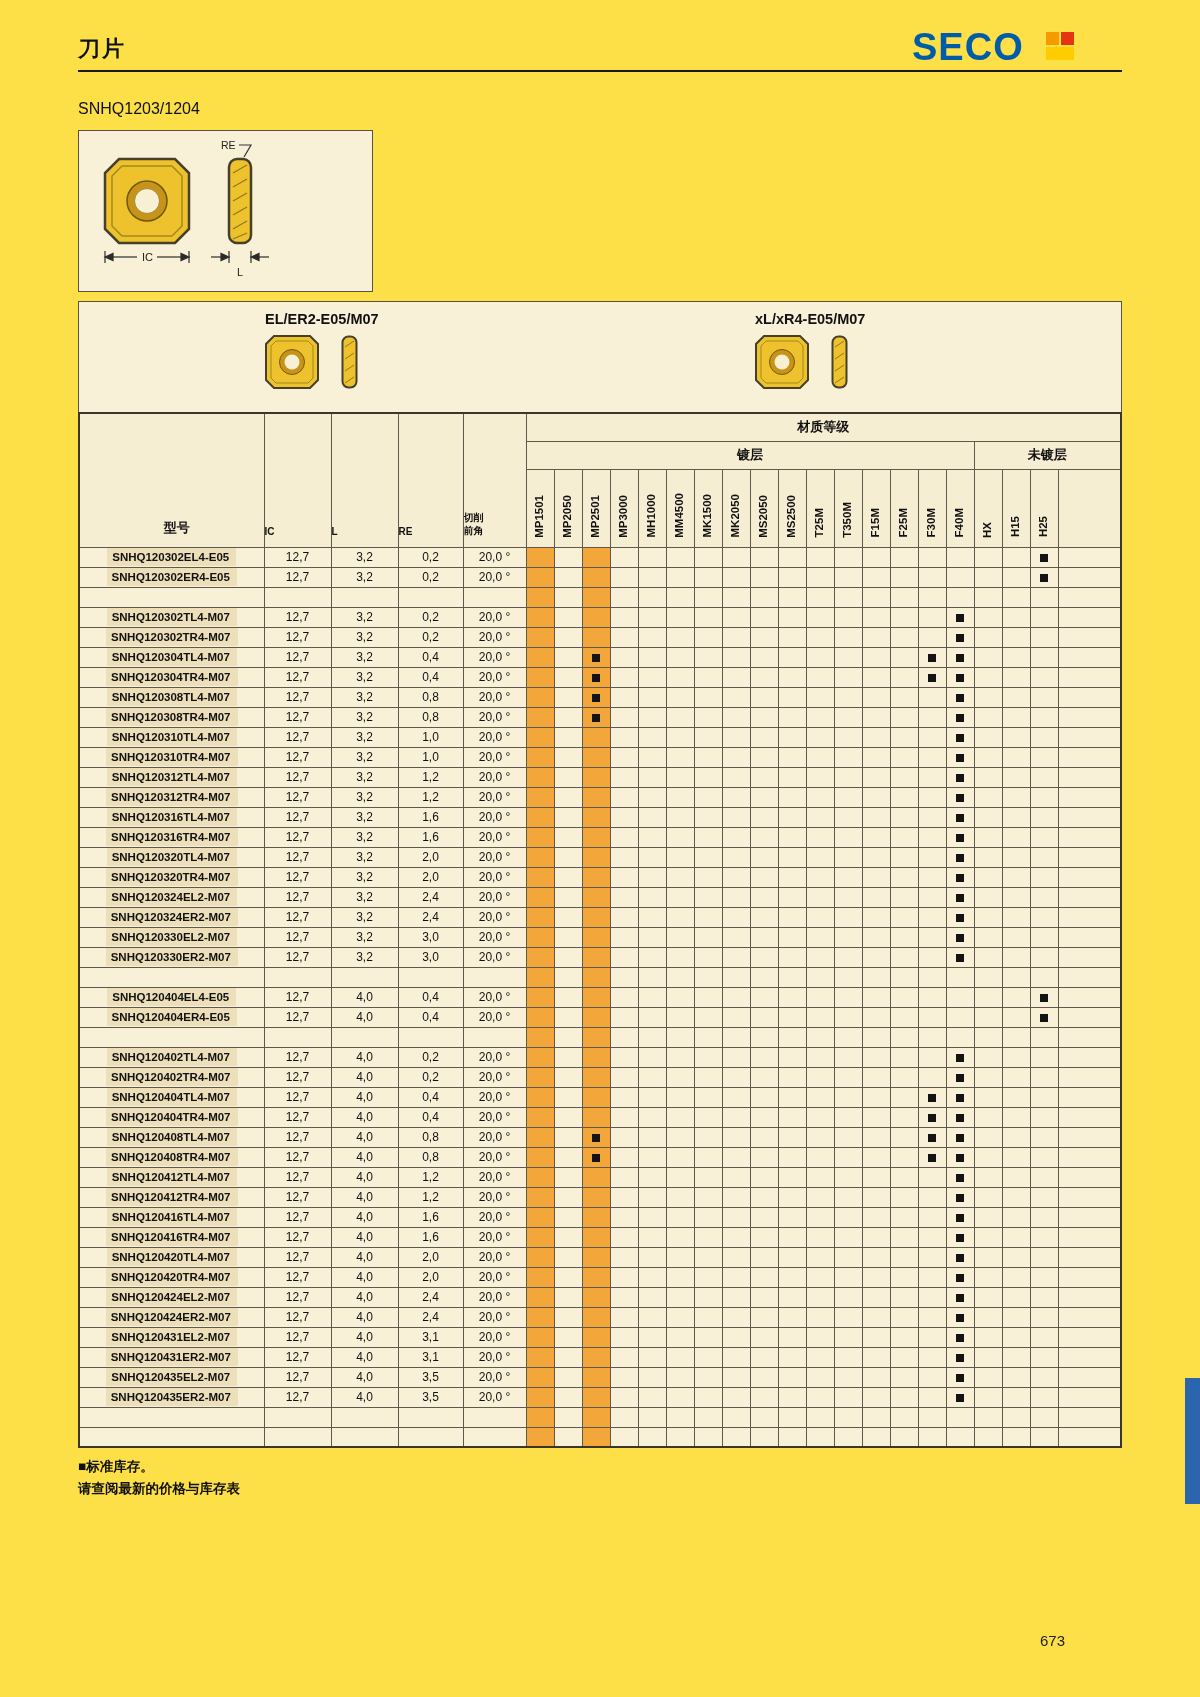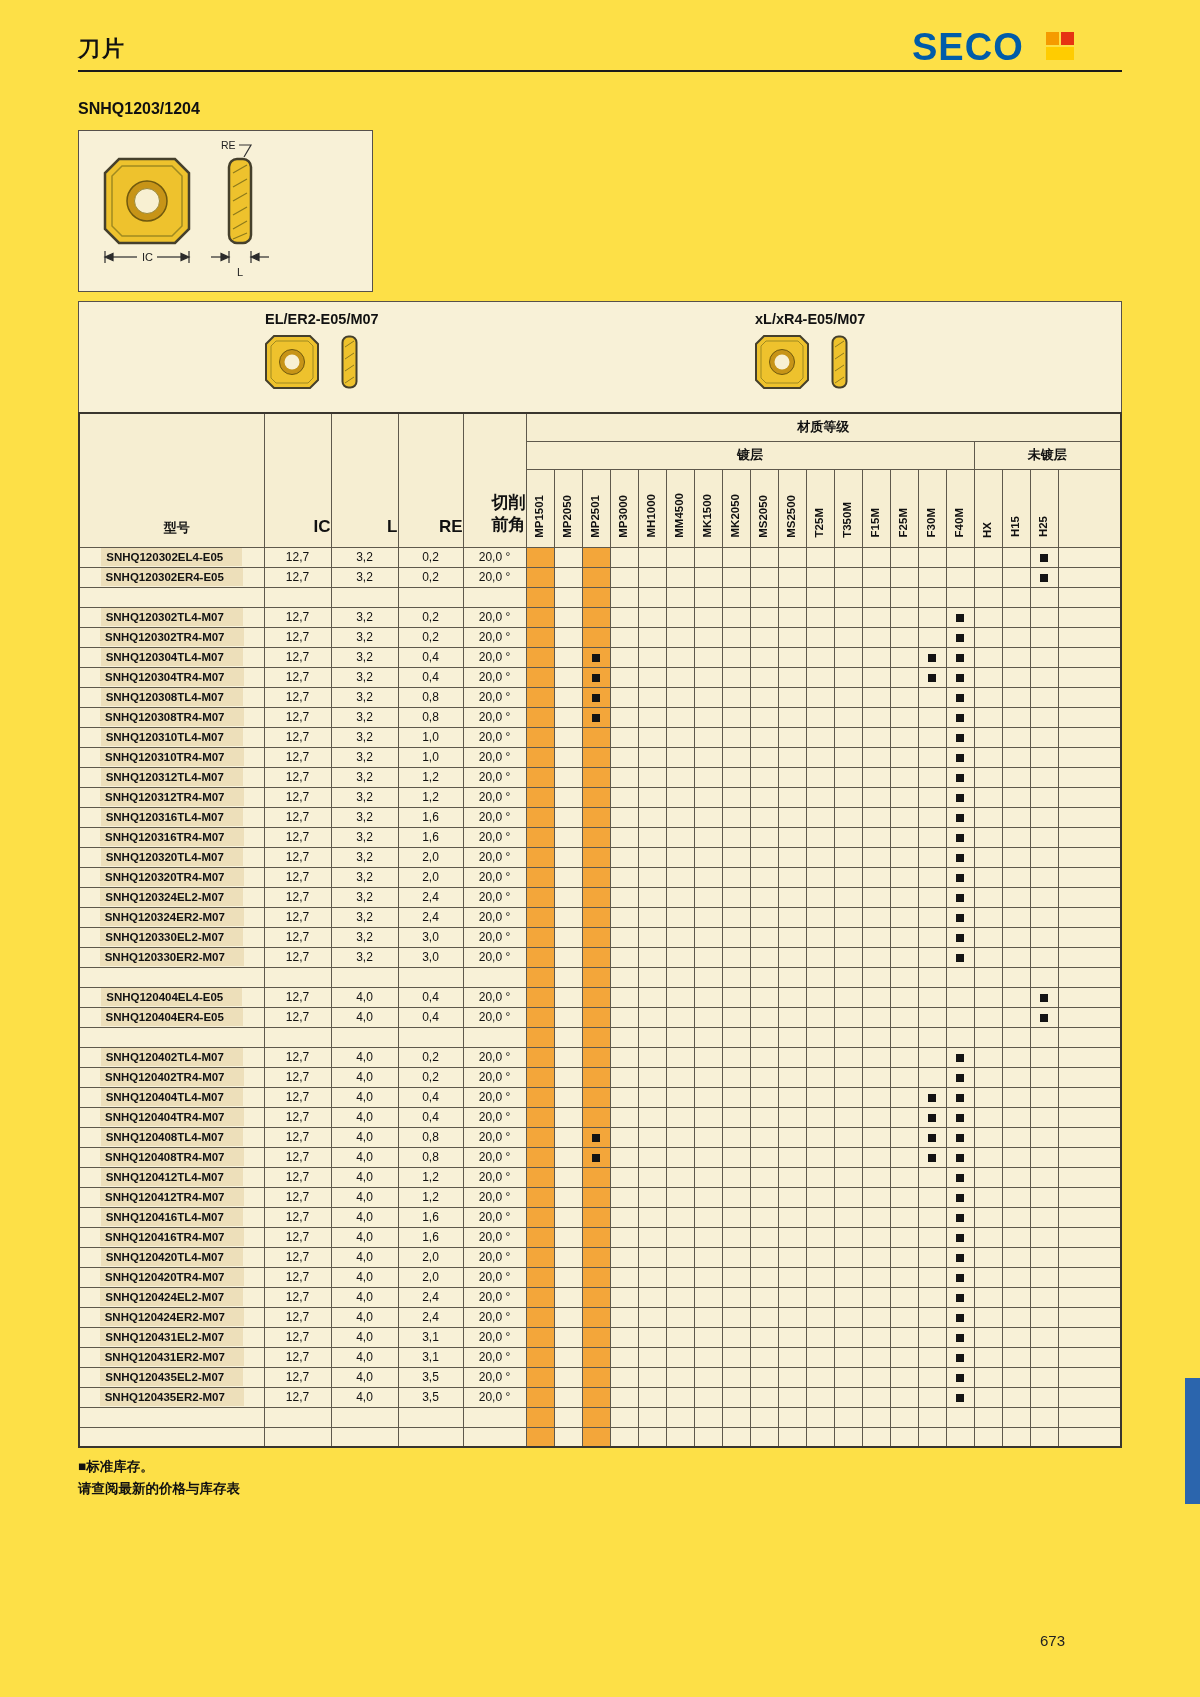--- a/index.html
+++ b/index.html
@@ -11,45 +11,45 @@
   .title{position:absolute;top:34px;left:78px;font-size:22px;font-weight:bold;color:#111;letter-spacing:2px;}
   .rule{position:absolute;top:70px;left:78px;width:1044px;height:2px;background:#1a1a1a;}
   .logo{position:absolute;top:32px;left:912px;display:flex;align-items:flex-start;gap:22px;}
   .logo-text{font-size:38px;font-weight:bold;color:#005CA9;line-height:0.82;letter-spacing:1px;}
   .logo-mark{position:relative;width:32px;height:31px;display:block;}
   .sq{position:absolute;display:block;}
   .sq-o{width:13px;height:13px;background:#F59B00;left:0;top:0;}
   .sq-r{width:13px;height:13px;background:#E63312;left:15px;top:0;}
   .sq-y{width:28px;height:13px;background:#FFCC00;left:0;top:15px;}
 
-  .subtitle{position:absolute;top:100px;left:78px;font-size:16px;font-weight:bold;color:#111;}
+  .subtitle{position:absolute;top:100px;left:78px;font-size:16px;font-weight:normal;color:#111;}
 
   
   .diagram-box{position:absolute;top:130px;left:78px;width:295px;height:162px;background:#F8F1D7;border:1px solid #57514a;}
 
   
   .banner{position:absolute;top:301px;left:78px;width:1044px;height:116px;background:#F8F1D7;border:1px solid #57514a;}
   .bgroup{position:absolute;top:9px;}
   .blabel{font-size:14.5px;font-weight:bold;color:#111;}
   .bimgs{display:flex;align-items:center;gap:22px;margin-top:8px;}
 
   
   .spec{position:absolute;top:412px;left:78px;width:1044px;border-collapse:collapse;table-layout:fixed;background:#F8F1D7;border:2px solid #3a362e;}
   .spec th,.spec td{border:1px solid #5f594c;overflow:hidden;}
   .spec thead th{background:#F6EED2;font-weight:bold;color:#111;}
   .h-band{height:28px;font-size:13px;text-align:center;font-family:Liberation Serif, serif;}
   .h-model{vertical-align:bottom;text-align:center;padding:0 0 10px 10px;font-size:13px;}
-  .h-num{vertical-align:bottom;text-align:right;padding-bottom:10px;font-size:17px;}
+  .h-num{vertical-align:bottom;text-align:left;padding-bottom:10px;font-size:10px;}
   .h-angle{line-height:1.3;}
   .h-grade{height:78px;vertical-align:bottom;text-align:center;padding-bottom:5px;}
   .vtext{writing-mode:vertical-rl;transform:rotate(180deg);font-size:11.5px;font-weight:bold;line-height:1;display:inline-block;}
   .spec tbody tr{height:20px;}
   .spec tbody td{font-size:12px;text-align:center;color:#111;padding:0;}
   .c-model{text-align:left;padding-left:4px;white-space:nowrap;}
-  .chip{background:#EDDFBA;display:inline-block;font-weight:bold;font-size:11.5px;line-height:16px;padding:1px 19px 1px 5px;}
+  .chip{background:#EDDFBA;display:inline-block;font-weight:bold;font-size:11.5px;line-height:16px;padding:1px 7px 1px 5px;}
   .hl{background:#F3A63A;}
   .mark{display:inline-block;width:8px;height:8px;background:#141414;vertical-align:middle;}
 
   
   .notes{position:absolute;top:1456px;left:78px;font-size:13.5px;font-weight:bold;color:#111;line-height:1.6;}
   .side-tab{position:absolute;right:0;top:1378px;width:15px;height:126px;background:#2B65AD;}
   .pageno{position:absolute;top:1632px;left:1040px;width:70px;text-align:left;font-size:15px;color:#222;}
 </style>
 </head>
 <body>

